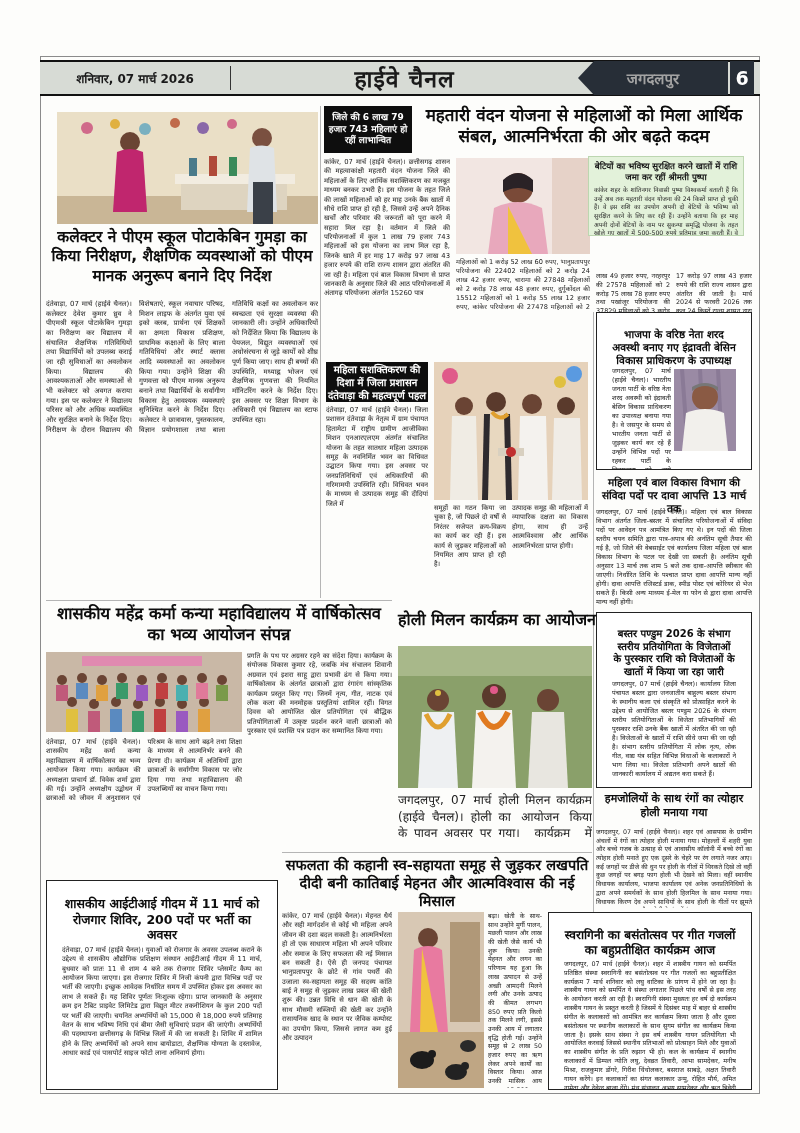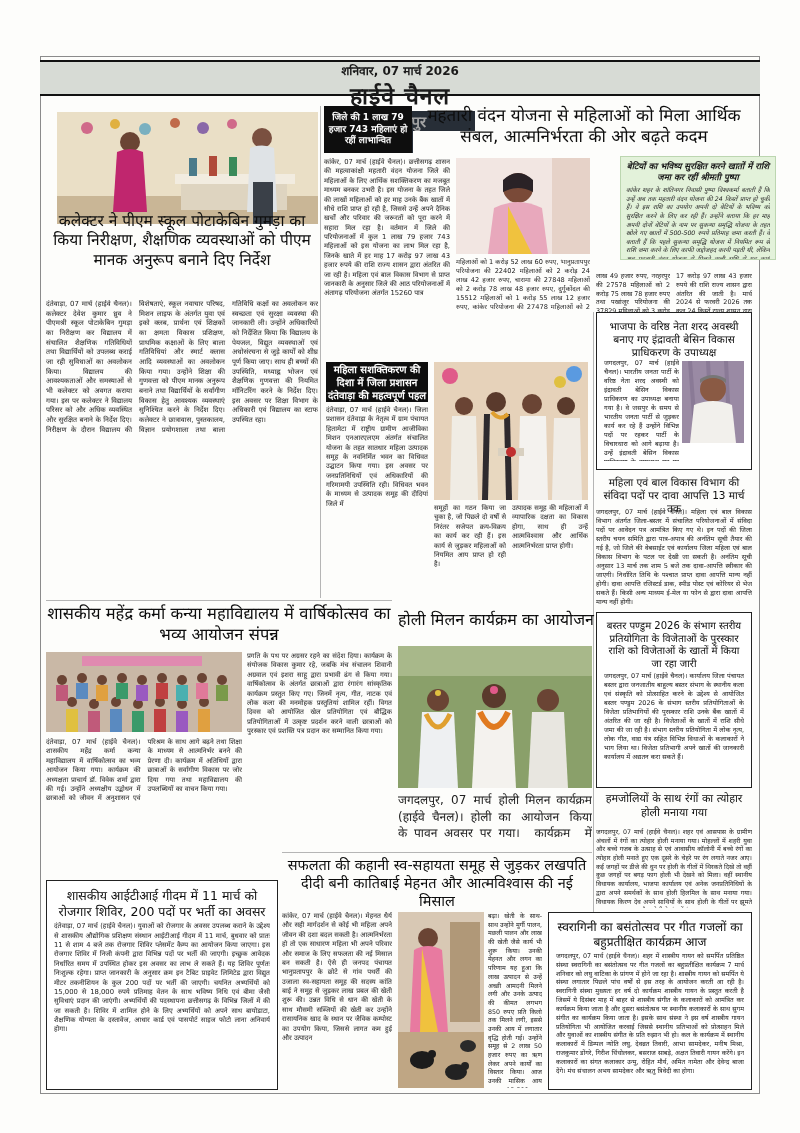--- a/index.html
+++ b/index.html
@@ -1,38 +1,38 @@
 <!DOCTYPE html>
 <html><head>
 <meta charset="utf-8">
 <style>
   html,body{margin:0;padding:0;background:#9a9a9a;}
   .sheet{position:relative;width:800px;height:1133px;background:#fdfdfb;margin:0 auto;
          font-family:"DejaVu Sans",sans-serif;color:#1a1a1a;overflow:hidden;}
-  .abs{position:absolute;box-sizing:border-box;flex-direction:column;}
+  .abs{position:absolute;box-sizing:border-box;}
   .frame{border:1px solid #8b8b8b;}
   .mast{background:#d7dbd5;border-top:2px solid #111;border-bottom:2px solid #111;
         display:flex;align-items:center;}
   .mast-date{width:190px;text-align:center;font-weight:bold;font-size:12px;}
   .mast-sep{width:1px;height:24px;background:#333;}
   .mast-title{flex:1;text-align:center;font-weight:bold;font-size:23px;letter-spacing:1px;}
   .mast-city{position:relative;width:150px;height:34px;background:#272e37;color:#a3a3a3;
              display:flex;align-items:center;justify-content:center;font-weight:bold;font-size:15px;
              clip-path:polygon(0 50%,16px 0,100% 0,100% 100%,16px 100%);}
   .mast-num{width:24px;height:34px;background:#272e37;color:#fff;display:flex;align-items:center;
             justify-content:center;font-weight:bold;font-size:19px;margin-left:2px;}
-  .hl{font-weight:normal;text-align:center;line-height:1.25;color:#0d0d0d;}
+  .hl{font-weight:bold;text-align:center;line-height:1.25;color:#0d0d0d;}
   .bodytext{font-size:7px;line-height:1.38;text-align:justify;color:#222;overflow:hidden;}
   .cols2{column-count:2;column-gap:7px;}
   .cols3{column-count:3;column-gap:7px;}
   .kicker{background:#0e0e0e;color:#fff;font-weight:bold;text-align:center;
           display:flex;align-items:center;justify-content:center;line-height:1.3;padding:2px;}
   .greenbox{background:#e3f2da;border:1px solid #bcd6b0;padding:4px 5px;overflow:hidden;}
   .greenhead{font-weight:bold;text-align:center;font-size:10px;line-height:1.3;margin-bottom:3px;}
-  .boxed{border:1.5px solid #222;padding:7px;overflow:hidden;background:#fff;}
+  .boxed{border:1.5px solid #222;padding:15px;overflow:hidden;background:#fff;}
   .vrule{width:1px;background:#b5b5b5;}
   .hrule{height:1px;background:#b5b5b5;}
   .photo{overflow:hidden;background:#cfc6b8;}
   .photo svg{display:block;width:100%;height:100%;}
 </style>
 </head>
 <body>
 
 <div class="sheet">
   <div class="abs frame" style="left:40px;top:56px;width:720px;height:1038px;"></div>
@@ -62,40 +62,40 @@
       <rect x="132" y="46" width="8" height="18" fill="#4a7a8a"></rect>
         <rect x="152" y="44" width="8" height="20" fill="#b04a3a"></rect>
         <rect x="172" y="45" width="8" height="19" fill="#3a8a5a"></rect>
       <circle cx="73" cy="30" r="10" fill="#6a4434"></circle>
       <path d="M60 40 Q73 34 86 40 L90 100 L56 100 Z" fill="#c0266e"></path>
       <circle cx="205" cy="26" r="10" fill="#7a5040"></circle>
       <path d="M193 36 Q205 31 217 36 L220 100 L190 100 Z" fill="#dfe3e6"></path>
       <rect x="196" y="70" width="20" height="42" fill="#3a4048"></rect>
     </svg>
   </div>
-  <div class="abs hl" style="left:46px;top:212px;width:272px;height:66px;font-size:15.5px;">कलेक्टर ने पीएम स्कूल पोटाकेबिन गुमड़ा का किया निरीक्षण, शैक्षणिक व्यवस्थाओं को पीएम मानक अनुरूप बनाने दिए निर्देश</div>
+  <div class="abs hl" style="left:46px;top:228px;width:272px;height:66px;font-size:15.5px;">कलेक्टर ने पीएम स्कूल पोटाकेबिन गुमड़ा का किया निरीक्षण, शैक्षणिक व्यवस्थाओं को पीएम मानक अनुरूप बनाने दिए निर्देश</div>
   <div class="abs bodytext cols3" style="left:46px;top:300px;width:272px;height:296px;">दंतेवाड़ा, 07 मार्च (हाईवे चैनल)। कलेक्टर देवेश कुमार ध्रुव ने पीएमश्री स्कूल पोटाकेबिन गुमड़ा का निरीक्षण कर विद्यालय में संचालित शैक्षणिक गतिविधियों तथा विद्यार्थियों को उपलब्ध कराई जा रही सुविधाओं का अवलोकन किया। विद्यालय की आवश्यकताओं और समस्याओं से भी कलेक्टर को अवगत कराया गया। इस पर कलेक्टर ने विद्यालय परिसर को और अधिक व्यवस्थित और सुरक्षित बनाने के निर्देश दिए। निरीक्षण के दौरान विद्यालय की विशेषताएं, स्कूल नवाचार परिषद, मिशन लाइफ के अंतर्गत युवा एवं इको क्लब, प्रार्थना एवं शिक्षकों का क्षमता विकास प्रशिक्षण, प्राथमिक कक्षाओं के लिए बाला गतिविधियां और स्मार्ट क्लास आदि व्यवस्थाओं का अवलोकन किया गया। उन्होंने शिक्षा की गुणवत्ता को पीएम मानक अनुरूप बनाने तथा विद्यार्थियों के सर्वांगीण विकास हेतु आवश्यक व्यवस्थाएं सुनिश्चित करने के निर्देश दिए। कलेक्टर ने छात्रावास, पुस्तकालय, विज्ञान प्रयोगशाला तथा बाला गतिविधि कक्षों का अवलोकन कर स्वच्छता एवं सुरक्षा व्यवस्था की जानकारी ली। उन्होंने अधिकारियों को निर्देशित किया कि विद्यालय के पेयजल, विद्युत व्यवस्थाओं एवं अधोसंरचना से जुड़े कार्यों को शीघ्र पूर्ण किया जाए। साथ ही बच्चों की उपस्थिति, मध्याह्न भोजन एवं शैक्षणिक गुणवत्ता की नियमित मॉनिटरिंग करने के निर्देश दिए। इस अवसर पर शिक्षा विभाग के अधिकारी एवं विद्यालय का स्टाफ उपस्थित रहा।</div>
 
   <div class="abs vrule" style="left:320px;top:106px;height:492px;"></div>
 
-  <div class="abs kicker" style="left:324px;top:106px;width:88px;height:47px;font-size:9px;">जिले की 1 लाख 79 हजार 743 महिलाएं हो रहीं लाभान्वित</div>
+  <div class="abs kicker" style="left:324px;top:106px;width:88px;height:47px;font-size:9px;">जिले की 6 लाख 79 हजार 743 महिलाएं हो रहीं लाभान्वित</div>
   <div class="abs hl" style="left:416px;top:105px;width:336px;height:48px;font-size:17px;">महतारी वंदन योजना से महिलाओं को मिला आर्थिक संबल, आत्मनिर्भरता की ओर बढ़ते कदम</div>
   <div class="abs bodytext" style="left:324px;top:158px;width:126px;height:152px;font-size:6.8px;">कांकेर, 07 मार्च (हाईवे चैनल)। छत्तीसगढ़ शासन की महत्वाकांक्षी महतारी वंदन योजना जिले की महिलाओं के लिए आर्थिक सशक्तिकरण का मजबूत माध्यम बनकर उभरी है। इस योजना के तहत जिले की लाखों महिलाओं को हर माह उनके बैंक खातों में सीधे राशि प्राप्त हो रही है, जिससे उन्हें अपने दैनिक खर्चों और परिवार की जरूरतों को पूरा करने में सहारा मिल रहा है। वर्तमान में जिले की परियोजनाओं में कुल 1 लाख 79 हजार 743 महिलाओं को इस योजना का लाभ मिल रहा है, जिनके खाते में हर माह 17 करोड़ 97 लाख 43 हजार रुपये की राशि राज्य शासन द्वारा अंतरित की जा रही है। महिला एवं बाल विकास विभाग से प्राप्त जानकारी के अनुसार जिले की आठ परियोजनाओं में अंतागढ़ परियोजना अंतर्गत 15260 पात्र</div>
   <div class="abs photo" style="left:456px;top:158px;width:134px;height:96px;">
     <svg viewBox="0 0 134 96" preserveAspectRatio="none">
       <rect width="134" height="96" fill="#f2e6e2"></rect>
       <rect x="96" y="0" width="38" height="96" fill="#e6d2c8"></rect>
       <circle cx="62" cy="30" r="15" fill="#7a4a38"></circle>
       <path d="M47 22 Q62 8 77 22 L77 34 Q62 26 47 34 Z" fill="#2a2226"></path>
       <path d="M38 50 Q62 38 86 50 L92 96 L32 96 Z" fill="#e8a8bc"></path>
       <path d="M52 48 L76 96 L52 96 Z" fill="#f0c23e"></path>
     </svg>
   </div>
   <div class="abs bodytext" style="left:456px;top:258px;width:134px;height:52px;font-size:6.6px;">महिलाओं को 1 करोड़ 52 लाख 60 रुपए, भानुप्रतापपुर परियोजना की 22402 महिलाओं को 2 करोड़ 24 लाख 42 हजार रुपए, चारामा की 27848 महिलाओं को 2 करोड़ 78 लाख 48 हजार रुपए, दुर्गूकोंदल की 15512 महिलाओं को 1 करोड़ 55 लाख 12 हजार रुपए, कांकेर परियोजना की 27478 महिलाओं को 2 करोड़ 74 लाख 78 हजार रुपए, कोयलीबेड़ा की 5449 महिलाओं को 54</div>
-  <div class="abs greenbox" style="left:620px;top:156px;width:156px;height:104px;font-style:italic;">
+  <div class="abs greenbox" style="left:588px;top:156px;width:156px;height:80px;">
     <div class="greenhead" style="font-size:8.6px;">बेटियों का भविष्य सुरक्षित करने खातों में राशि जमा कर रहीं श्रीमती पुष्पा</div>
     <div class="bodytext" style="font-size:6.2px;height:76px;">कांकेर शहर के शांतिनगर निवासी पुष्पा विश्वकर्मा बताती हैं कि उन्हें अब तक महतारी वंदन योजना की 24 किस्तें प्राप्त हो चुकी हैं। वे इस राशि का उपयोग अपनी दो बेटियों के भविष्य को सुरक्षित करने के लिए कर रही हैं। उन्होंने बताया कि हर माह अपनी दोनों बेटियों के नाम पर सुकन्या समृद्धि योजना के तहत खोले गए खातों में 500-500 रुपये प्रतिमाह जमा करती हैं। वे बताती हैं कि पहले सुकन्या समृद्धि योजना में नियमित रूप से राशि जमा करने के लिए काफी जद्दोजहद करनी पड़ती थी, लेकिन अब महतारी वंदन योजना से मिलने वाली राशि से यह कार्य आसान हो गया है। इसके लिए उन्होंने मुख्यमंत्री श्री विष्णुदेव साय के प्रति आभार व्यक्त किया। जिले की अन्य हितग्राही महिलाओं ने भी इस योजना के लिए प्रदेश सरकार के प्रति धन्यवाद देते हुए कहा कि महतारी वंदन योजना महिलाओं के जीवन में खुशहाली और आर्थिक आत्मनिर्भरता का नया आधार बन गई है।</div>
   </div>
   <div class="abs bodytext" style="left:596px;top:272px;width:74px;height:40px;font-size:6.4px;">लाख 49 हजार रुपए, नरहरपुर की 27578 महिलाओं को 2 करोड़ 75 लाख 78 हजार रुपए तथा पखांजूर परियोजना की 37829 महिलाओं को 3 करोड़ 78 लाख 29 हजार रुपए इस प्रकार प्रतिमाह</div>
   <div class="abs bodytext" style="left:676px;top:272px;width:76px;height:40px;font-size:6.4px;">17 करोड़ 97 लाख 43 हजार रुपये की राशि राज्य शासन द्वारा अंतरित की जाती है। मार्च 2024 से फरवरी 2026 तक कुल 24 किस्तें राज्य शासन द्वारा जारी की जा चुकी हैं।</div>
 
   <div class="abs kicker" style="left:326px;top:362px;width:102px;height:40px;font-size:10px;">महिला सशक्तिकरण की दिशा में जिला प्रशासन दंतेवाड़ा की महत्वपूर्ण पहल</div>
   <div class="abs bodytext" style="left:326px;top:406px;width:102px;height:190px;font-size:6.8px;">दंतेवाड़ा, 07 मार्च (हाईवे चैनल)। जिला प्रशासन दंतेवाड़ा के नेतृत्व में ग्राम पंचायत हितामेटा में राष्ट्रीय ग्रामीण आजीविका मिशन एनआरएलएम अंतर्गत संचालित योजना के तहत सातधार महिला उत्पादक समूह के नवनिर्मित भवन का विधिवत उद्घाटन किया गया। इस अवसर पर जनप्रतिनिधियों एवं अधिकारियों की गरिमामयी उपस्थिति रही। विधिवत भवन के माध्यम से उत्पादक समूह की दीदियां जिले में</div>
   <div class="abs photo" style="left:434px;top:362px;width:154px;height:138px;">
     <svg viewBox="0 0 154 138" preserveAspectRatio="none">

